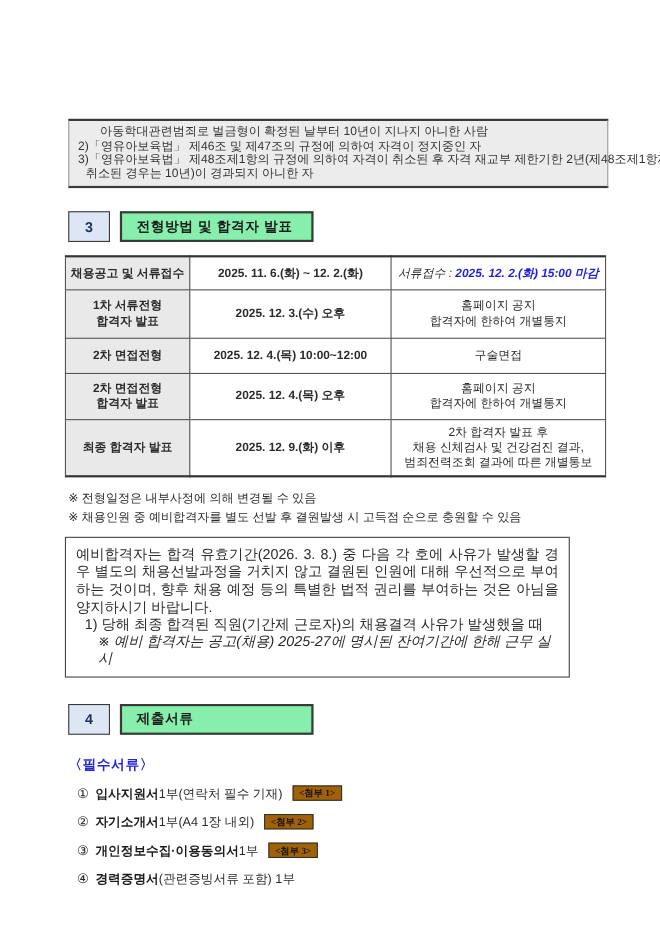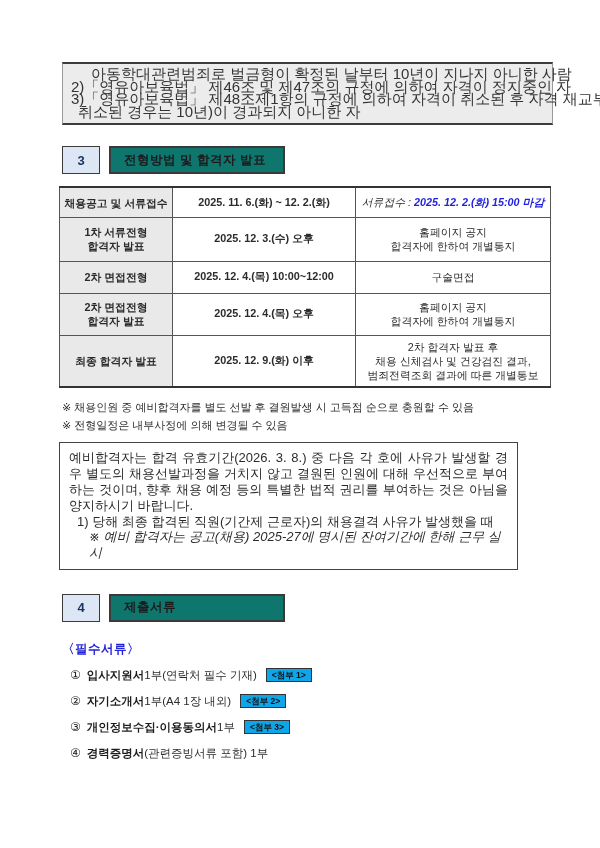--- a/index.html
+++ b/index.html
@@ -6,38 +6,38 @@
   html,body { background:#ffffff; }
   .page {
     position:relative; width:600px; height:848px; background:#ffffff;
     font-family:"Liberation Sans","DejaVu Sans",sans-serif;
     color:#2b2b2b; overflow:hidden;
   }
   .content { margin-left:62px; width:491px; }
 
   
   .top-block {
-    margin-top:62px; background:#ececec;
+    margin-top:108px; background:#ececec;
     border:1px solid #9a9a9a; border-top:2px solid #3b3b3b; border-bottom:2px solid #3b3b3b;
-    padding:4px 8px 5px 8px; font-size:15px; line-height:12.6px; color:#333;
+    padding:4px 8px 5px 8px; font-size:11px; line-height:12.6px; color:#333;
   }
   .top-block .ln { white-space:nowrap; }
   .ind0 { padding-left:0; }
   .ind1 { padding-left:7px; }
   .ind2 { padding-left:20px; }
 
   
   .section-header { display:flex; align-items:stretch; margin-top:21px; height:28px; }
   .num-box {
     width:38px; background:#dde6f4; border:1.5px solid #3a3a3a;
     display:flex; align-items:center; justify-content:center;
     font-weight:bold; font-size:13px; color:#17325f;
   }
   .title-box {
-    margin-left:9px; width:176px; border:2px solid #3a3a3a; background:#0f766e;
+    margin-left:9px; width:176px; border:2px solid #3a3a3a; background:#86efac;
     display:flex; align-items:center; padding-left:13px;
     font-weight:bold; font-size:12.5px; color:#1c1c1c; letter-spacing:0.5px;
   }
 
   
   table.sched {
     margin-top:12px; margin-left:-3px; border-collapse:collapse; table-layout:fixed;
     width:491px; font-size:10.8px;
     border-top:2px solid #333; border-bottom:2px solid #333;
   }
@@ -64,22 +64,22 @@
   .reserve-box .item-note { padding-left:20px; font-style:italic; }
 
   
   .req-heading { margin-top:19px; font-size:12.5px; font-weight:bold; color:#2424d8; letter-spacing:0.5px; }
   .doc-list { margin-top:9px; }
   .doc-item { display:flex; align-items:center; margin-top:9px; padding-left:8px; font-size:11.5px; height:17px; }
   .doc-num { margin-right:6px; font-size:12px; color:#222; }
   .doc-name { font-weight:bold; color:#1c1c1c; }
   .doc-rest { color:#2b2b2b; }
   .attach-tag {
-    margin-left:9px; border:1.4px solid #333; background:#0ea5e9;
-    font-size:8.5px; font-weight:bold; color:#111; padding:1px 5px; line-height:10px;
+    margin-left:9px; border:1.4px solid #333; background:#a16207;
+    font-size:8.5px; font-weight:bold; color:#111; padding:1px 5px; line-height:10px;font-family:Liberation Serif, serif;
   }
 </style>
 </head>
 <body>
 
 <div class="page">
   <div class="content">
 
     <div class="top-block">
       <div class="ln ind2">아동학대관련범죄로 벌금형이 확정된 날부터 10년이 지나지 아니한 사람</div>
@@ -128,22 +128,22 @@
         <td class="cat pre">최종 합격자 발표</td>
         <td class="sch">2025. 12. 9.(화) 이후</td>
         <td class="pre">2차 합격자 발표 후
 채용 신체검사 및 건강검진 결과,
 범죄전력조회 결과에 따른 개별통보</td>
       </tr>
     </tbody>
       </table>
 
     <div class="remarks">
+      <div>※ 전형일정은 내부사정에 의해 변경될 수 있음</div>
       <div>※ 채용인원 중 예비합격자를 별도 선발 후 결원발생 시 고득점 순으로 충원할 수 있음</div>
-      <div>※ 전형일정은 내부사정에 의해 변경될 수 있음</div>
     </div>
 
     <div class="reserve-box">
       <div class="para">예비합격자는 합격 유효기간(2026. 3. 8.) 중 다음 각 호에 사유가 발생할 경우 별도의 채용선발과정을 거치지 않고 결원된 인원에 대해 우선적으로 부여하는 것이며, 향후 채용 예정 등의 특별한 법적 권리를 부여하는 것은 아님을 양지하시기 바랍니다.</div>
       <div class="item">1) 당해 최종 합격된 직원(기간제 근로자)의 채용결격 사유가 발생했을 때</div>
       <div class="item-note">※ 예비 합격자는 공고(채용) 2025-27에 명시된 잔여기간에 한해 근무 실시</div>
     </div>
 
     <div class="section-header" style="margin-top:24px;">
       <div class="num-box">4</div>

